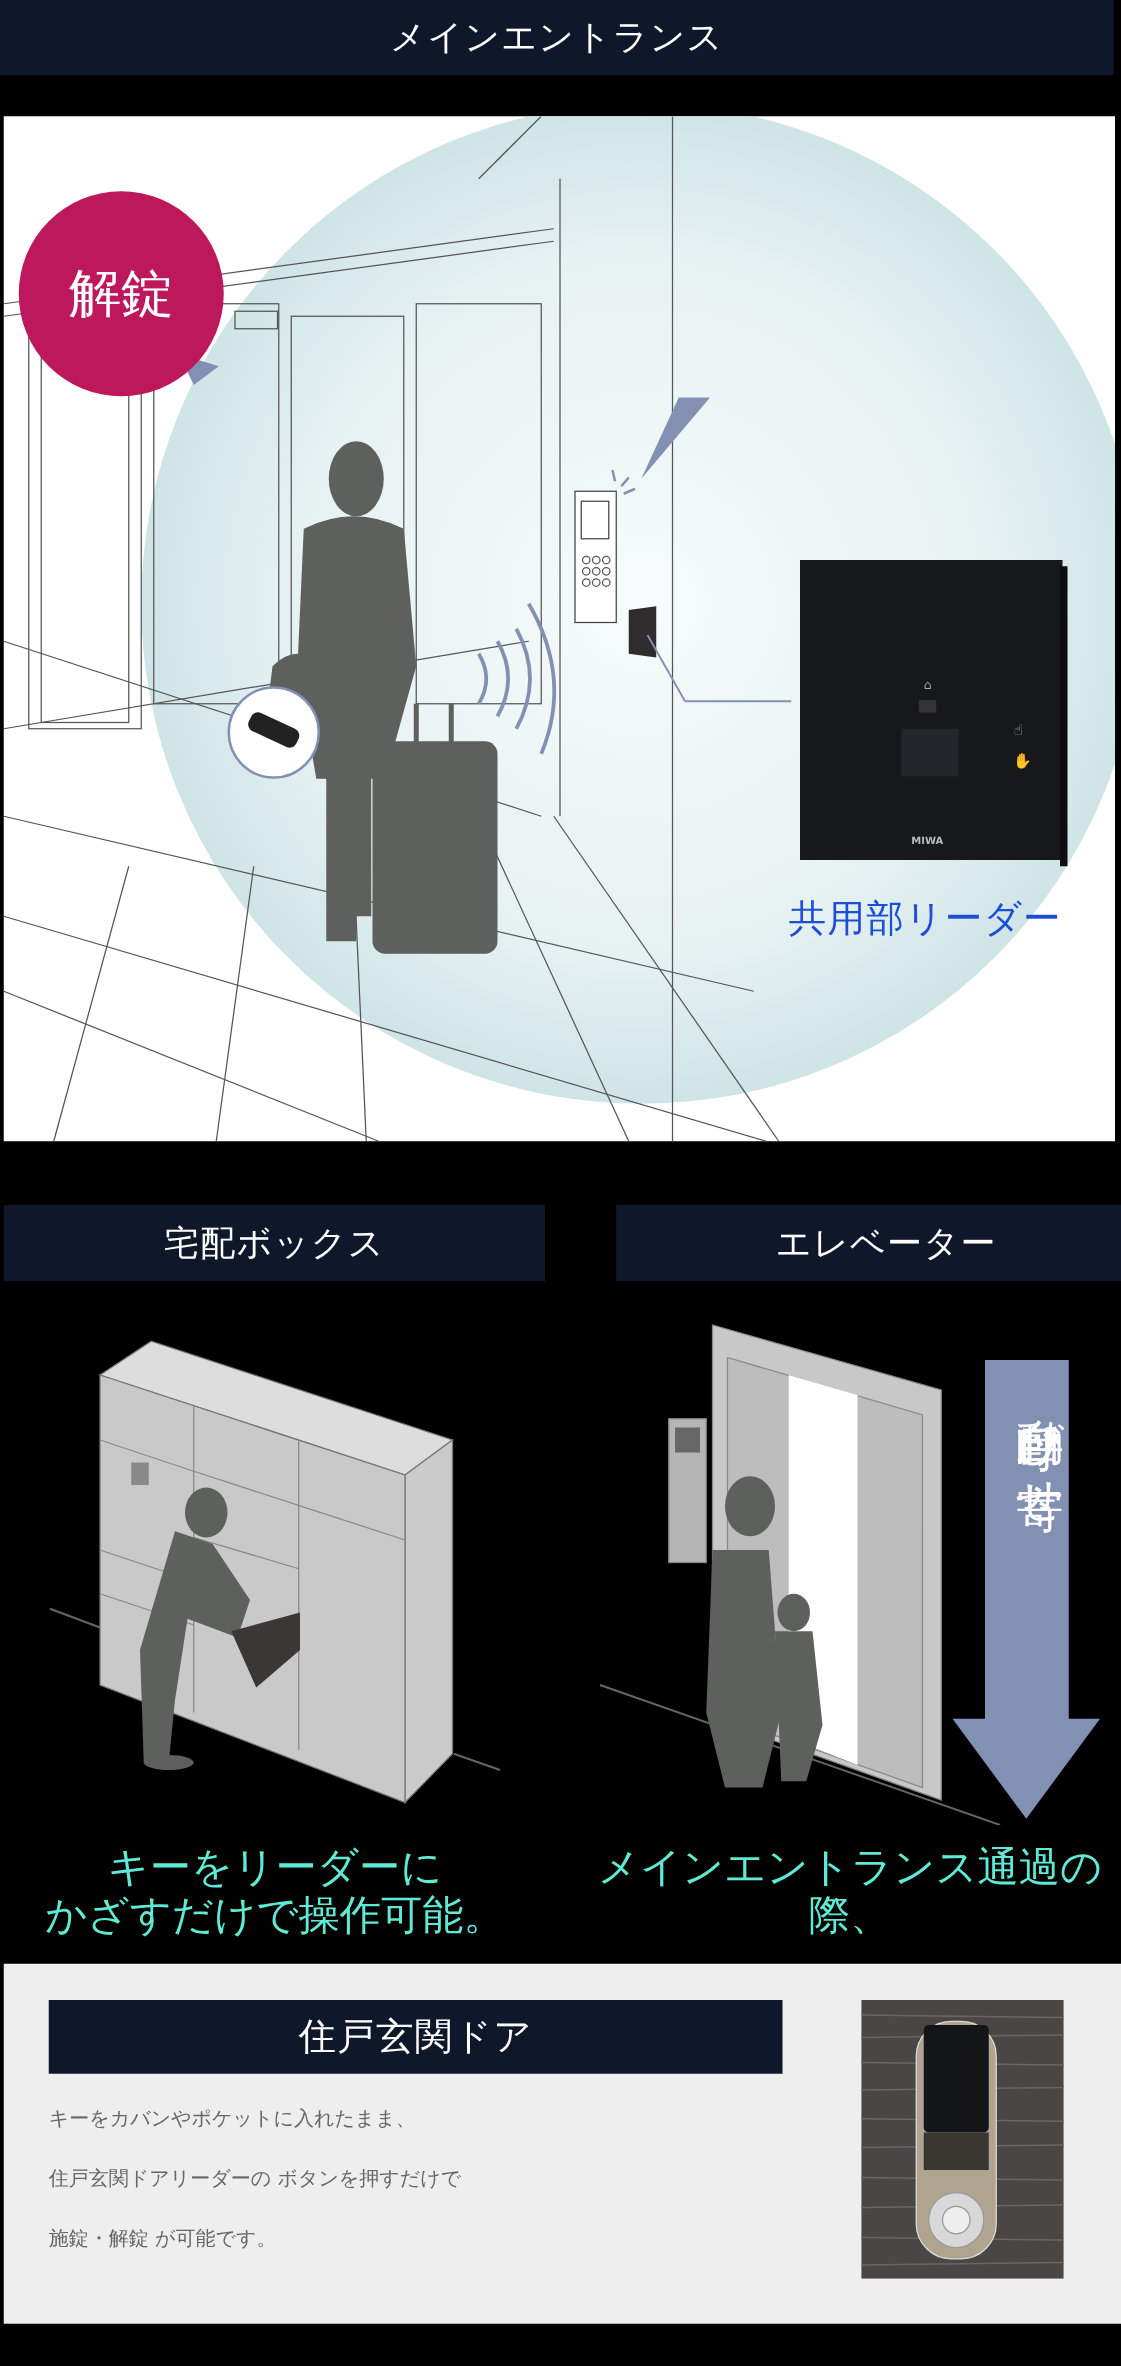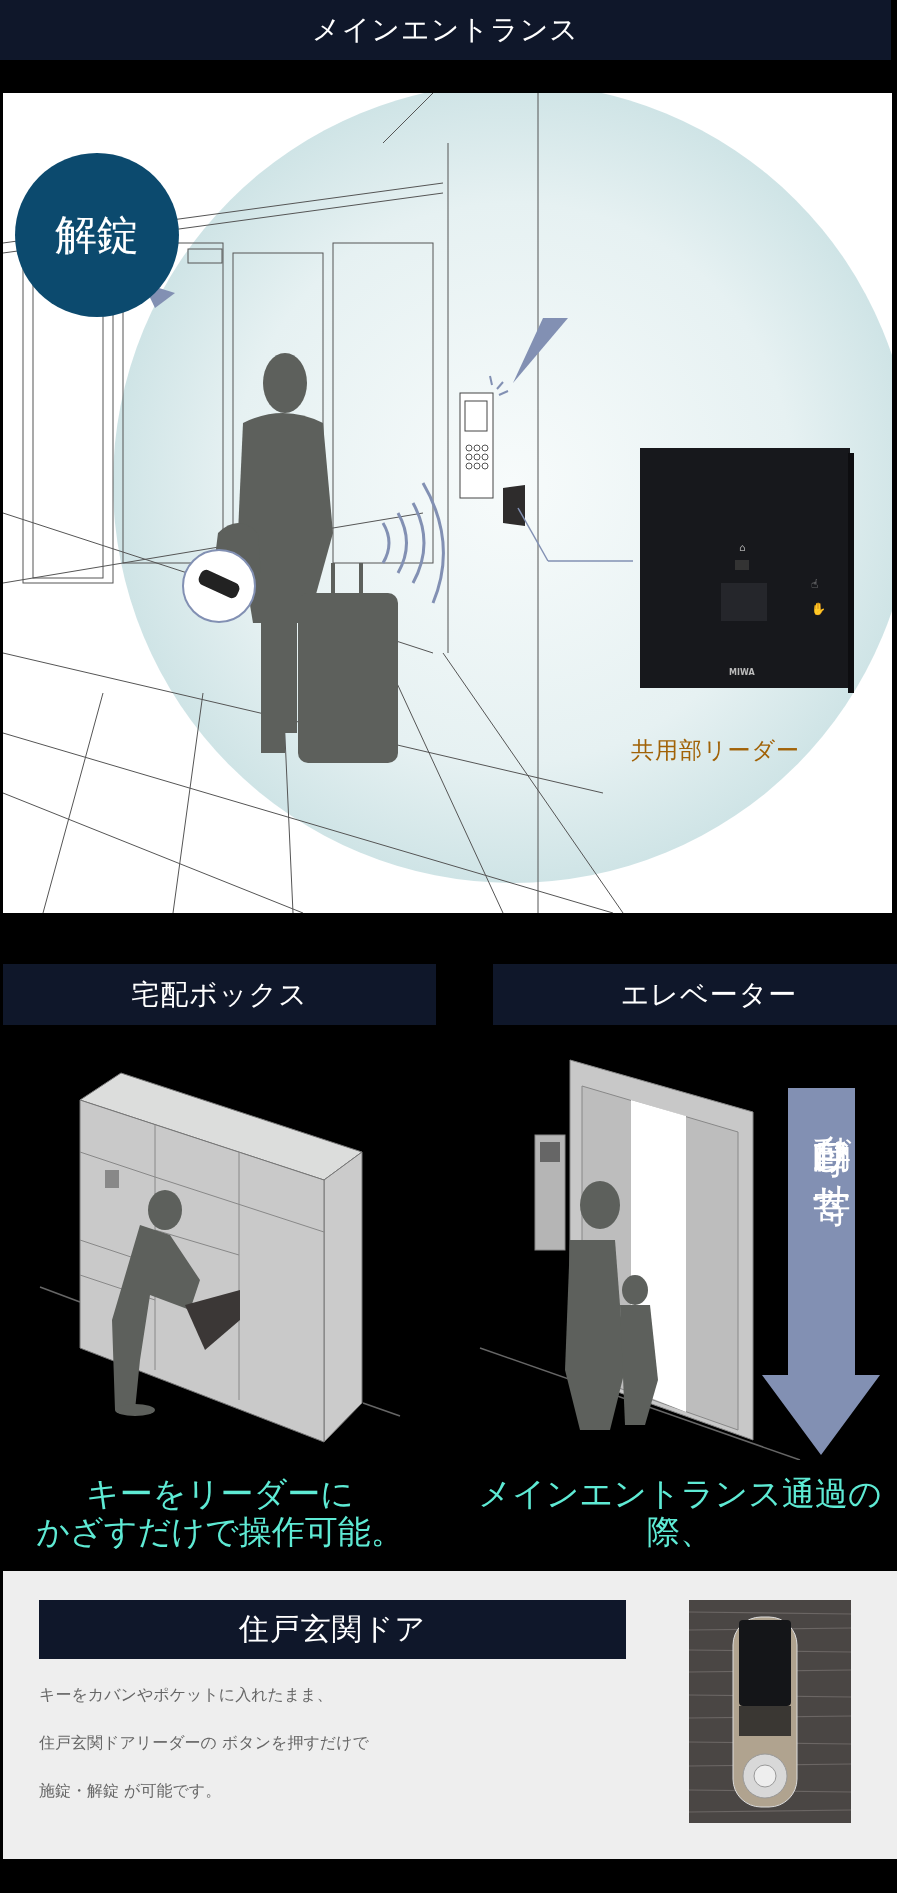--- a/index.html
+++ b/index.html
@@ -14,27 +14,27 @@
   }
   #hdr-main { left:0; top:0; width:891px; height:60px; font-size:28px; }
   #hdr-box { left:3px; top:964px; width:433px; height:61px; font-size:28px; }
   #hdr-elev { left:465px; top:964px; width:432px; height:61px; font-size:28px;margin-left:28px; }
 
   
   #scene { position:absolute; left:3px; top:93px; width:889px; height:820px; background:#fff; overflow:hidden; }
   #scene svg { position:absolute; left:0; top:0; }
   .bubble-round {
     position:absolute; left:12px; top:60px; width:164px; height:164px; border-radius:50%;
-    background:#0c4a6e; color:#fff; font-size:42px; display:flex; align-items:center; justify-content:center;
+    background:#be185d; color:#fff; font-size:42px; display:flex; align-items:center; justify-content:center;
   }
   .bubble-rect {
     position:absolute; left:467px; top:85px; width:366px; height:145px; background:#8290b3; color:#fff;
     font-size:37px; line-height:48px; display:flex; flex-direction:column; align-items:center; justify-content:center;
   }
-  .reader-label { position:absolute; left:628px; top:622px; font-size:23px; color:#a16207; letter-spacing:1px;margin-top:20px; }
+  .reader-label { position:absolute; left:628px; top:622px; font-size:30px; color:#1d4ed8; letter-spacing:1px; }
 
   
   .caption {
     position:absolute; color:#5eead4; font-size:33px; line-height:38px; text-align:center;
   }
   #cap-box { left:20px; top:1475px; width:400px; }
   #cap-elev { left:470px; top:1475px; width:420px; }
 
   
   #arrow-text {

